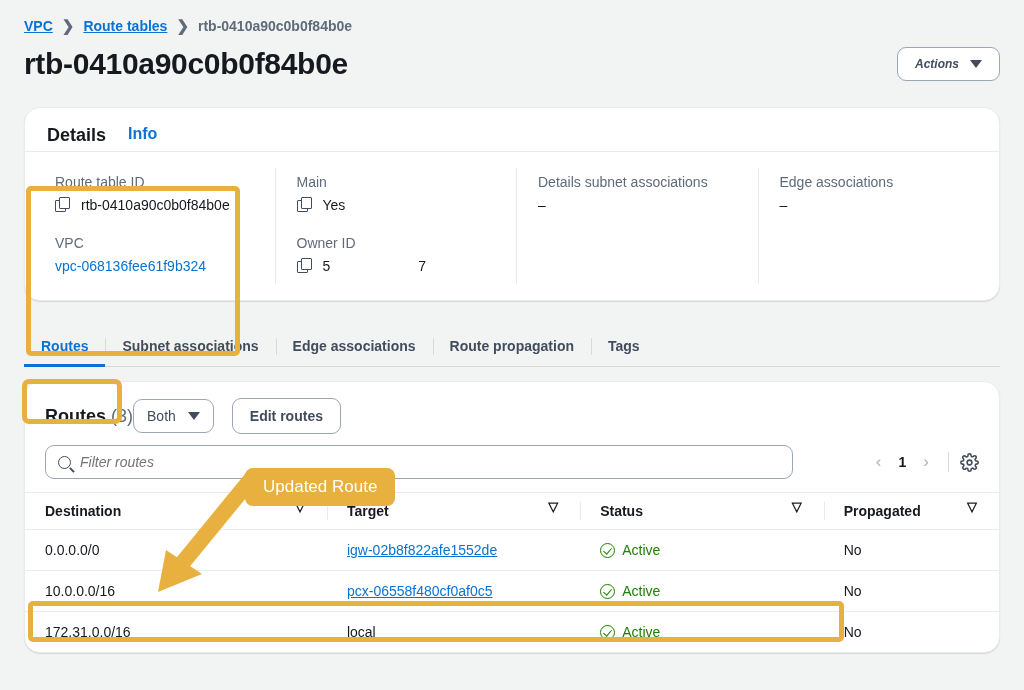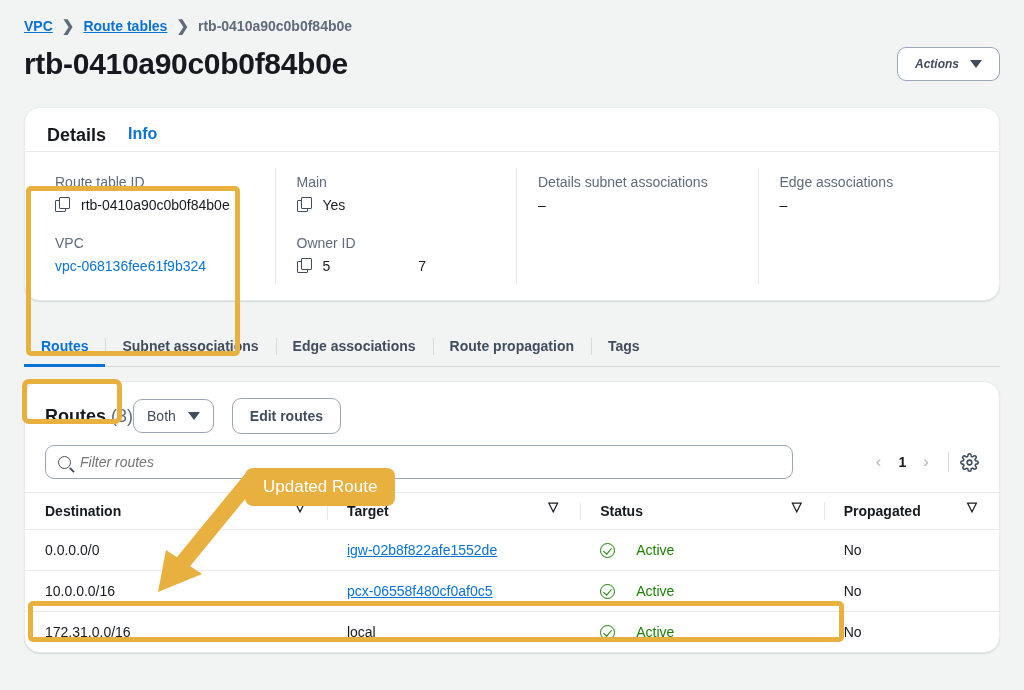--- a/index.html
+++ b/index.html
@@ -322,21 +322,21 @@
   }
   tbody td {
     font-size: 14px;
     padding: 12px 20px;
     border-bottom: 1px solid #e9ebed;
     color: #16191f;
     white-space: nowrap;
   }
   tbody tr:last-child td { border-bottom: 0; }
   .tlink { color: #0972d3; text-decoration: underline; cursor: pointer; }
-  .status-cell { display: flex; align-items: center; gap: 21px; color: #1d8102; }
+  .status-cell { display: flex; align-items: center; gap: 7px; color: #1d8102; }
   .ok-icon {
     width: 15px; height: 15px;
     border: 1.6px solid #1d8102;
     border-radius: 50%;
     position: relative;
     flex: 0 0 auto;
   }
   .ok-icon::after {
     content: "";
     position: absolute;

